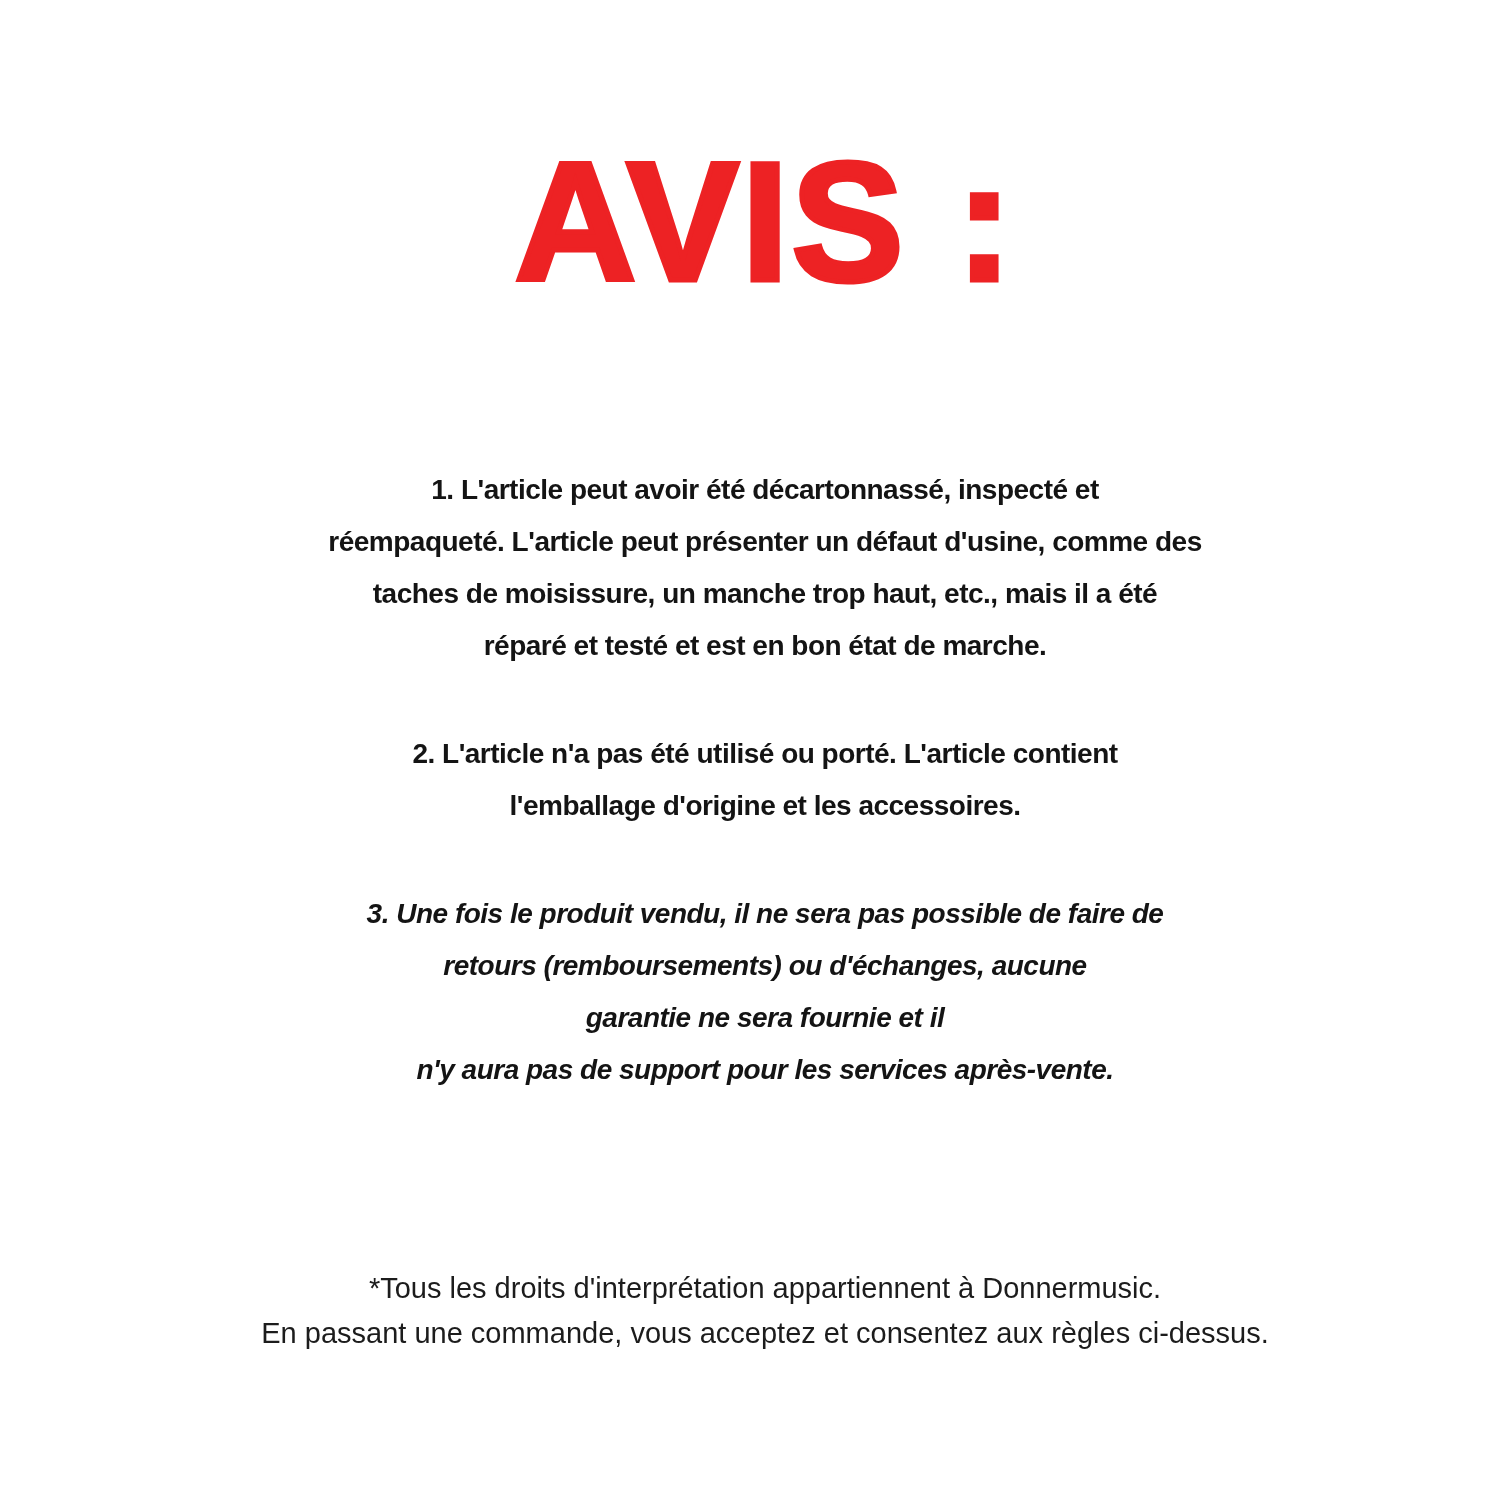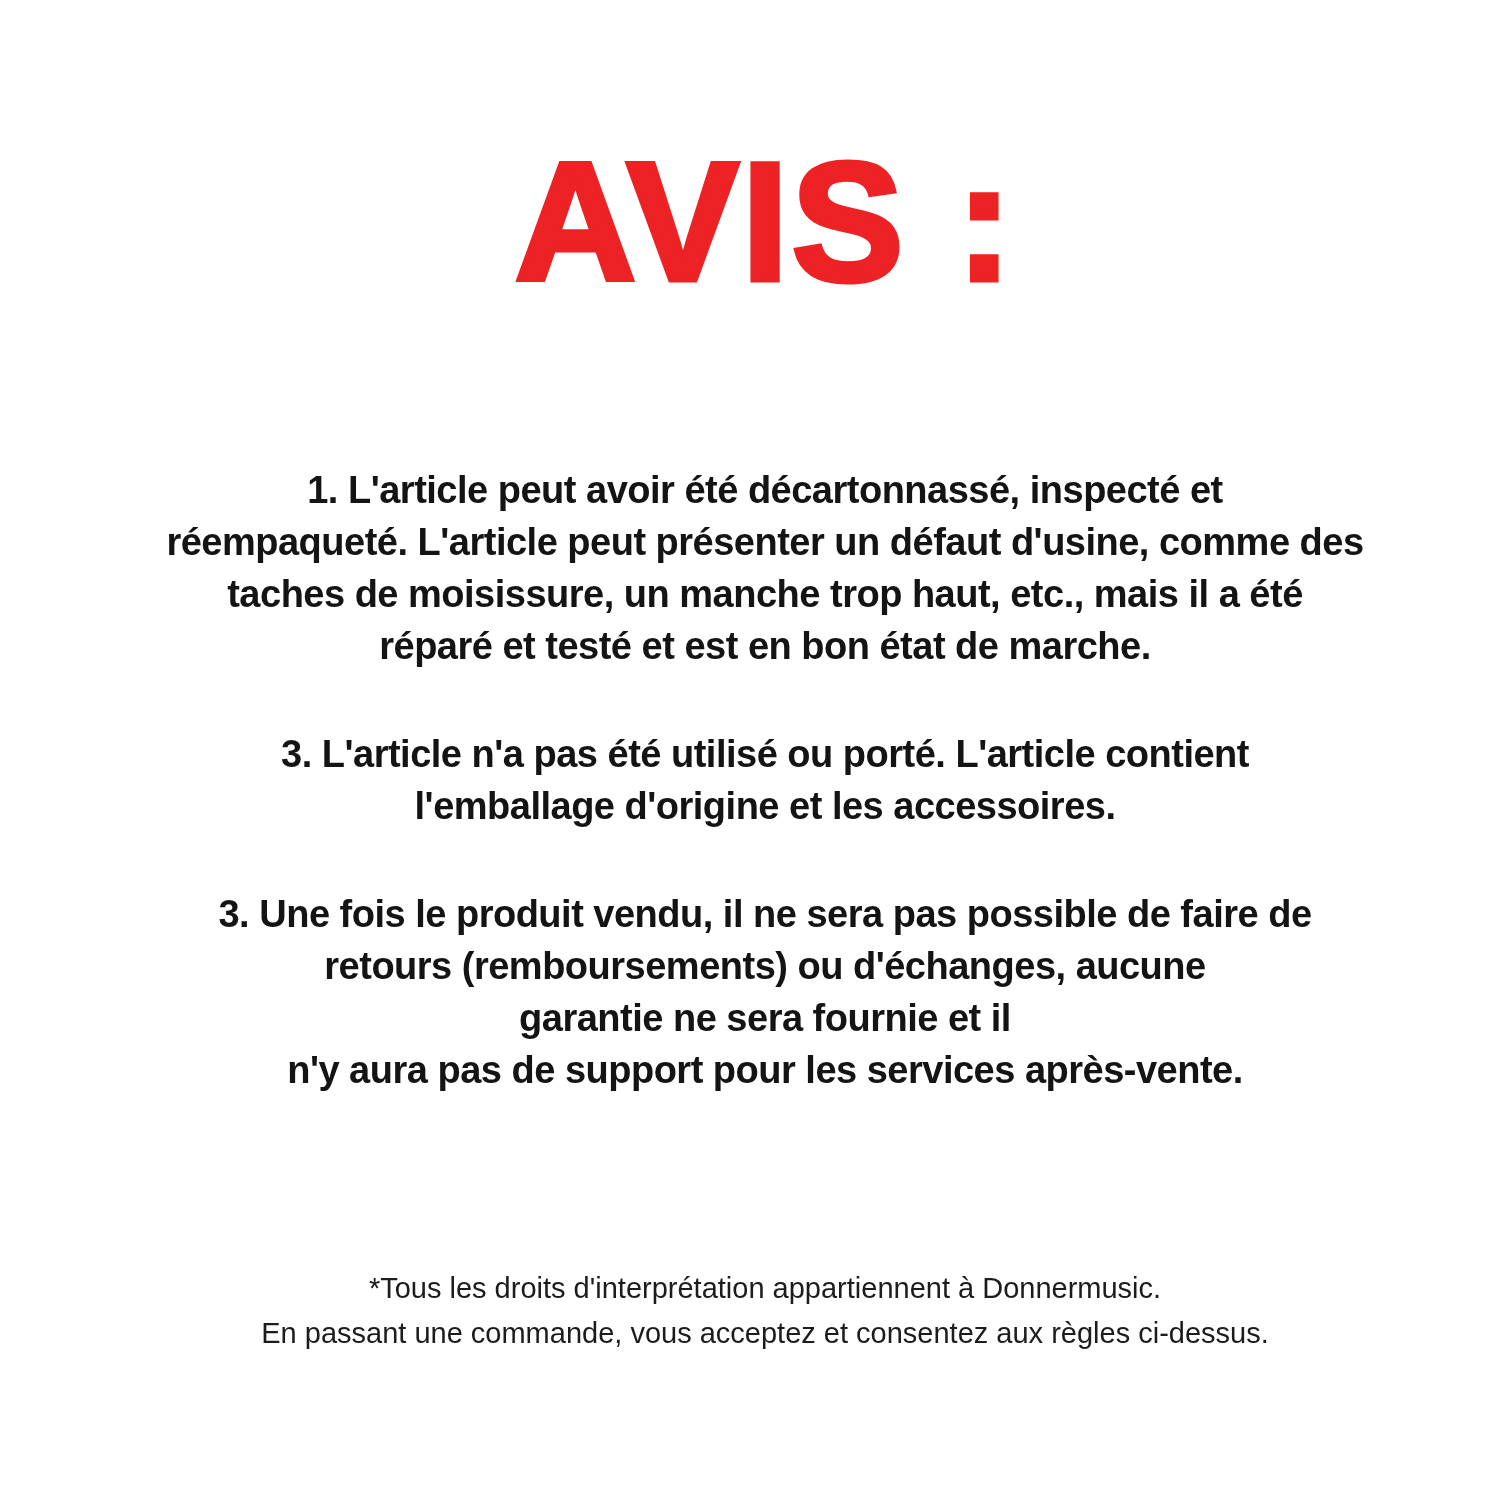--- a/index.html
+++ b/index.html
@@ -25,29 +25,30 @@
     letter-spacing: 3px;
     color: #ED2224;
     -webkit-text-stroke: 5px #ED2224;
   }
   .notice-body {
     margin-top: 158px;
   }
   .notice-para {
     margin: 0 auto 56px auto;
     max-width: 1400px;
-    font-size: 38px;
+    font-size: 28px;
     line-height: 52px;
     font-weight: 700;
     letter-spacing: -0.5px;
     color: #141414;
     white-space: pre-line;
   }
   .notice-para:last-child {
     margin-bottom: 12px;
+    font-style: italic;
   }
   .notice-footnote {
     margin: 170px auto 8px auto;
     max-width: 1300px;
     font-size: 29px;
     line-height: 45px;
     font-weight: 400;
     color: #1c1c1c;
     white-space: pre-line;
   }
@@ -57,21 +58,21 @@
 
 <div class="page">
   <h1 class="notice-title">AVIS :</h1>
 
   <div class="notice-body">
     <p class="notice-para">1. L'article peut avoir été décartonnassé, inspecté et
 réempaqueté. L'article peut présenter un défaut d'usine, comme des
 taches de moisissure, un manche trop haut, etc., mais il a été
 réparé et testé et est en bon état de marche.</p>
 
-    <p class="notice-para">3. L'article n'a pas été utilisé ou porté. L'article contient
+    <p class="notice-para">2. L'article n'a pas été utilisé ou porté. L'article contient
 l'emballage d'origine et les accessoires.</p>
 
     <p class="notice-para">3. Une fois le produit vendu, il ne sera pas possible de faire de
 retours (remboursements) ou d'échanges, aucune
 garantie ne sera fournie et il
 n'y aura pas de support pour les services après-vente.</p>
   </div>
 
   <p class="notice-footnote">*Tous les droits d'interprétation appartiennent à Donnermusic.
 En passant une commande, vous acceptez et consentez aux règles ci-dessus.</p>

